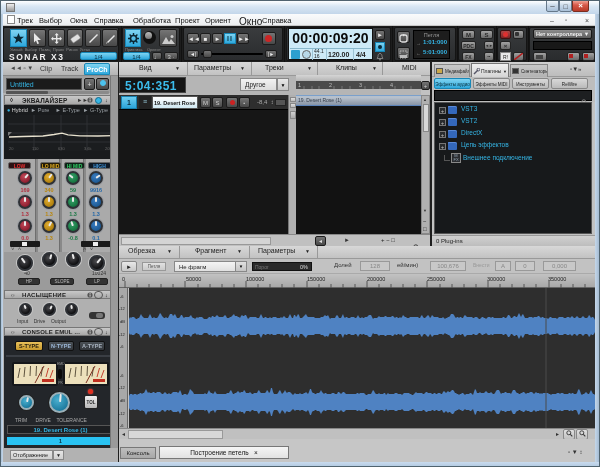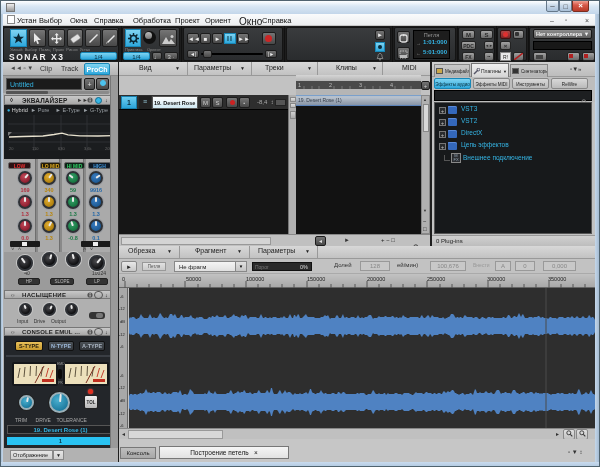--- a/index.html
+++ b/index.html
@@ -23,21 +23,21 @@
 <div class="abs" style="left:1px;top:1px;width:598px;height:13px;background:linear-gradient(#fdfeff,#d9e7f4 40%,#c3d6ea)">
   <div class="abs" style="left:5px;top:2px;width:9px;height:9px;background:linear-gradient(#eee,#999);border:1px solid #777"></div>
 </div>
 
 <div class="abs" style="left:546px;top:0;width:13px;height:12px;background:linear-gradient(#f5f9fc,#c8d8e8 45%,#a9c0d8);border:1px solid #66788a;border-radius:0 0 2px 2px;color:#333;font-size:8px;text-align:center;line-height:9px">–</div>
 <div class="abs" style="left:559px;top:0;width:13px;height:12px;background:linear-gradient(#f5f9fc,#c8d8e8 45%,#a9c0d8);border:1px solid #66788a;border-radius:0 0 2px 2px;color:#333;font-size:7px;text-align:center;line-height:11px">□</div>
 <div class="abs" style="left:572px;top:0;width:17px;height:12px;background:linear-gradient(#f0a294,#d7594a 40%,#b83a28);border:1px solid #7a2d20;border-radius:0 0 2px 2px;color:#fff;font-size:8px;font-weight:bold;text-align:center;line-height:10px">×</div>
 
 <div class="abs" style="left:1px;top:14px;width:598px;height:12px;background:linear-gradient(#fafbfc,#eceef0);border-bottom:1px solid #c8c8c8">
   <div class="abs" style="left:6px;top:1px;width:8px;height:9px;background:#fff;border:1px solid #888"></div>
-  <span class="abs" style="left:16px;top:2px;font-size:7.5px;color:#111">Устан</span>
+  <span class="abs" style="left:16px;top:2px;font-size:7.5px;color:#111">Трек</span>
     <span class="abs" style="left:38px;top:2px;font-size:7.5px;color:#111">Выбор</span>
     <span class="abs" style="left:69px;top:2px;font-size:7.5px;color:#111">Окна</span>
     <span class="abs" style="left:93px;top:2px;font-size:7.5px;color:#111">Справка</span>
     <span class="abs" style="left:132px;top:2px;font-size:7.5px;color:#111">Обработка</span>
     <span class="abs" style="left:174px;top:2px;font-size:7.5px;color:#111">Проект</span>
     <span class="abs" style="left:204px;top:2px;font-size:7.5px;color:#111">Ориент</span>
     <span class="abs" style="left:238px;top:2px;font-size:10px;color:#111">Окно</span>
     <span class="abs" style="left:261px;top:2px;font-size:7.5px;color:#111">Справка</span>
   <span class="abs" style="left:549px;top:3px;font-size:7px;color:#444">–</span>
     <span class="abs" style="left:564px;top:3px;font-size:6px;color:#444">▫</span>
@@ -115,20 +115,33 @@
   <div class="abs cyan" style="left:223px;top:7px;width:12px;height:11px;color:#0a3344;font-size:7px;font-weight:bold;text-align:center;line-height:10px"><span style="letter-spacing:1px">II</span></div>
   <div class="abs btn" style="left:236px;top:7px;width:12px;height:11px;color:#eee;font-size:6px;text-align:center;line-height:10px">►►</div>
   <div class="abs btn" style="left:261px;top:6px;width:14px;height:13px"></div>
   <div class="abs" style="left:264px;top:9px;width:7px;height:7px;background:#cc2525;border-radius:4px"></div>
   <div class="abs btn" style="left:186px;top:24px;width:12px;height:8px;color:#eee;font-size:5px;text-align:center;line-height:7px">◄|</div>
   <div class="abs" style="left:200px;top:27px;width:62px;height:2px;background:#000;border-radius:1px"></div>
   <div class="abs btn" style="left:202px;top:24px;width:9px;height:8px"></div>
   <div class="abs btn" style="left:264px;top:24px;width:12px;height:8px;color:#eee;font-size:5px;text-align:center;line-height:7px">|►</div>
   <div class="abs" style="left:283px;top:0;width:1px;height:36px;background:#111"></div>
 
+  <div class="abs" style="left:287px;top:2px;width:85px;height:32px;background:#cdeaf7;border:1px solid #111">
+    <div class="abs" style="left:0;top:1px;width:83px;text-align:center;font-size:14px;font-weight:bold;color:#0a0a0a;letter-spacing:0">00:00:09:20</div>
+    <div class="abs" style="left:1px;top:19px;width:81px;height:12px;border-top:1px solid #8ab8cc">
+      <span class="abs" style="left:1px;top:1px;width:9px;height:9px;background:#2d9fd0;border-radius:1px"></span>
+      <span class="abs" style="left:12px;top:1px;width:9px;height:9px;background:#b8d8e8;border:1px solid #666;border-radius:5px"></span>
+      <span class="abs" style="left:22px;top:0;width:1px;height:11px;background:#9cc3d4"></span>
+        <span class="abs" style="left:24px;top:0;font-size:5px;color:#222;line-height:5px">44.1<br>16</span>
+        <span class="abs" style="left:36px;top:0;width:1px;height:11px;background:#9cc3d4"></span>
+        <span class="abs" style="left:63px;top:0;width:1px;height:11px;background:#9cc3d4"></span>
+      <span class="abs" style="left:38px;top:2px;font-size:7px;font-weight:bold;color:#222">120.00</span>
+      <span class="abs" style="left:66px;top:2px;font-size:7px;font-weight:bold;color:#222">4/4</span>
+    </div>
+  </div>
   <div class="abs btn" style="left:374px;top:4px;width:10px;height:10px;color:#eee;font-size:6px;text-align:center;line-height:9px">►</div>
   <div class="abs cyan" style="left:374px;top:16px;width:10px;height:10px"></div>
   <div class="abs" style="left:377px;top:19px;width:4px;height:4px;background:#0a2a3a;border-radius:2px"></div>
   <div class="abs" style="left:375px;top:27px"><svg width="8" height="8" viewBox="0 0 8 8">
         <path d="M4,0.5 C5.5,0.5 6,2 6,3.5 L6.8,5.5 L1.2,5.5 L2,3.5 C2,2 2.5,0.5 4,0.5 Z" fill="none" stroke="#999" stroke-width="0.8"></path>
         <circle cx="4" cy="6.8" r="0.8" fill="#999"></circle>
       </svg></div>
   <div class="abs" style="left:391px;top:0;width:1px;height:36px;background:#111"></div>
 
   <div class="abs btn" style="left:396px;top:5px;width:13px;height:12px;color:#eee;font-size:7px;text-align:center;line-height:11px"><svg width="9" height="9" viewBox="0 0 9 9" style="margin-top:1.5px">
@@ -433,20 +446,27 @@
       <span class="abs" style="left:132px;top:0;width:1px;height:14px;background:#999"></span>
     <span class="abs" style="left:146px;top:2px">Треки</span>
       <span class="abs" style="left:188px;top:3px;font-size:5px">▼</span>
       <span class="abs" style="left:198px;top:0;width:1px;height:14px;background:#999"></span>
     <span class="abs" style="left:217px;top:2px">Клипы</span>
       <span class="abs" style="left:253px;top:3px;font-size:5px">▼</span>
       <span class="abs" style="left:263px;top:0;width:1px;height:14px;background:#999"></span>
     <span class="abs" style="left:283px;top:2px">MIDI</span>
   </div>
 
+  <div class="abs" style="left:0;top:14px;width:177px;height:19px;background:#b5b5b5">
+    <div class="abs" style="left:0;top:1px;width:67px;height:16px;background:#141414;border:1px solid #444">
+      <span class="abs" style="left:5px;top:1px;font-size:12px;font-weight:bold;color:#3bbcec;letter-spacing:0.5px">5:04:351</span>
+    </div>
+    <div class="abs" style="left:121px;top:2px;width:37px;height:13px;background:linear-gradient(#f2f2f2,#dcdcdc);border:1px solid #888;font-size:6.5px;color:#222;line-height:12px;padding-left:4px">Другое</div>
+    <div class="abs" style="left:158px;top:2px;width:12px;height:13px;background:linear-gradient(#e8e8e8,#c8c8c8);border:1px solid #888;font-size:5px;text-align:center;line-height:12px">▼</div>
+  </div>
 
   <div class="abs" style="left:177px;top:13px;width:125px;height:6px;background:linear-gradient(#d5d5d5,#b5b5b5)"></div>
   <div class="abs" style="left:177px;top:19px;width:125px;height:8px;background:#4a4a4a;color:#bbb;font-size:5.5px">
     <span class="abs" style="left:2px;top:1px">1</span>
       <span class="abs" style="left:33px;top:1px">2</span>
       <span class="abs" style="left:63px;top:1px">3</span>
       <span class="abs" style="left:94px;top:1px">4</span>
     <svg class="abs" style="left:0;top:0" width="125" height="8">
         <g stroke="#777" stroke-width="1">
           <line x1="8" y1="5" x2="8" y2="8"></line>

